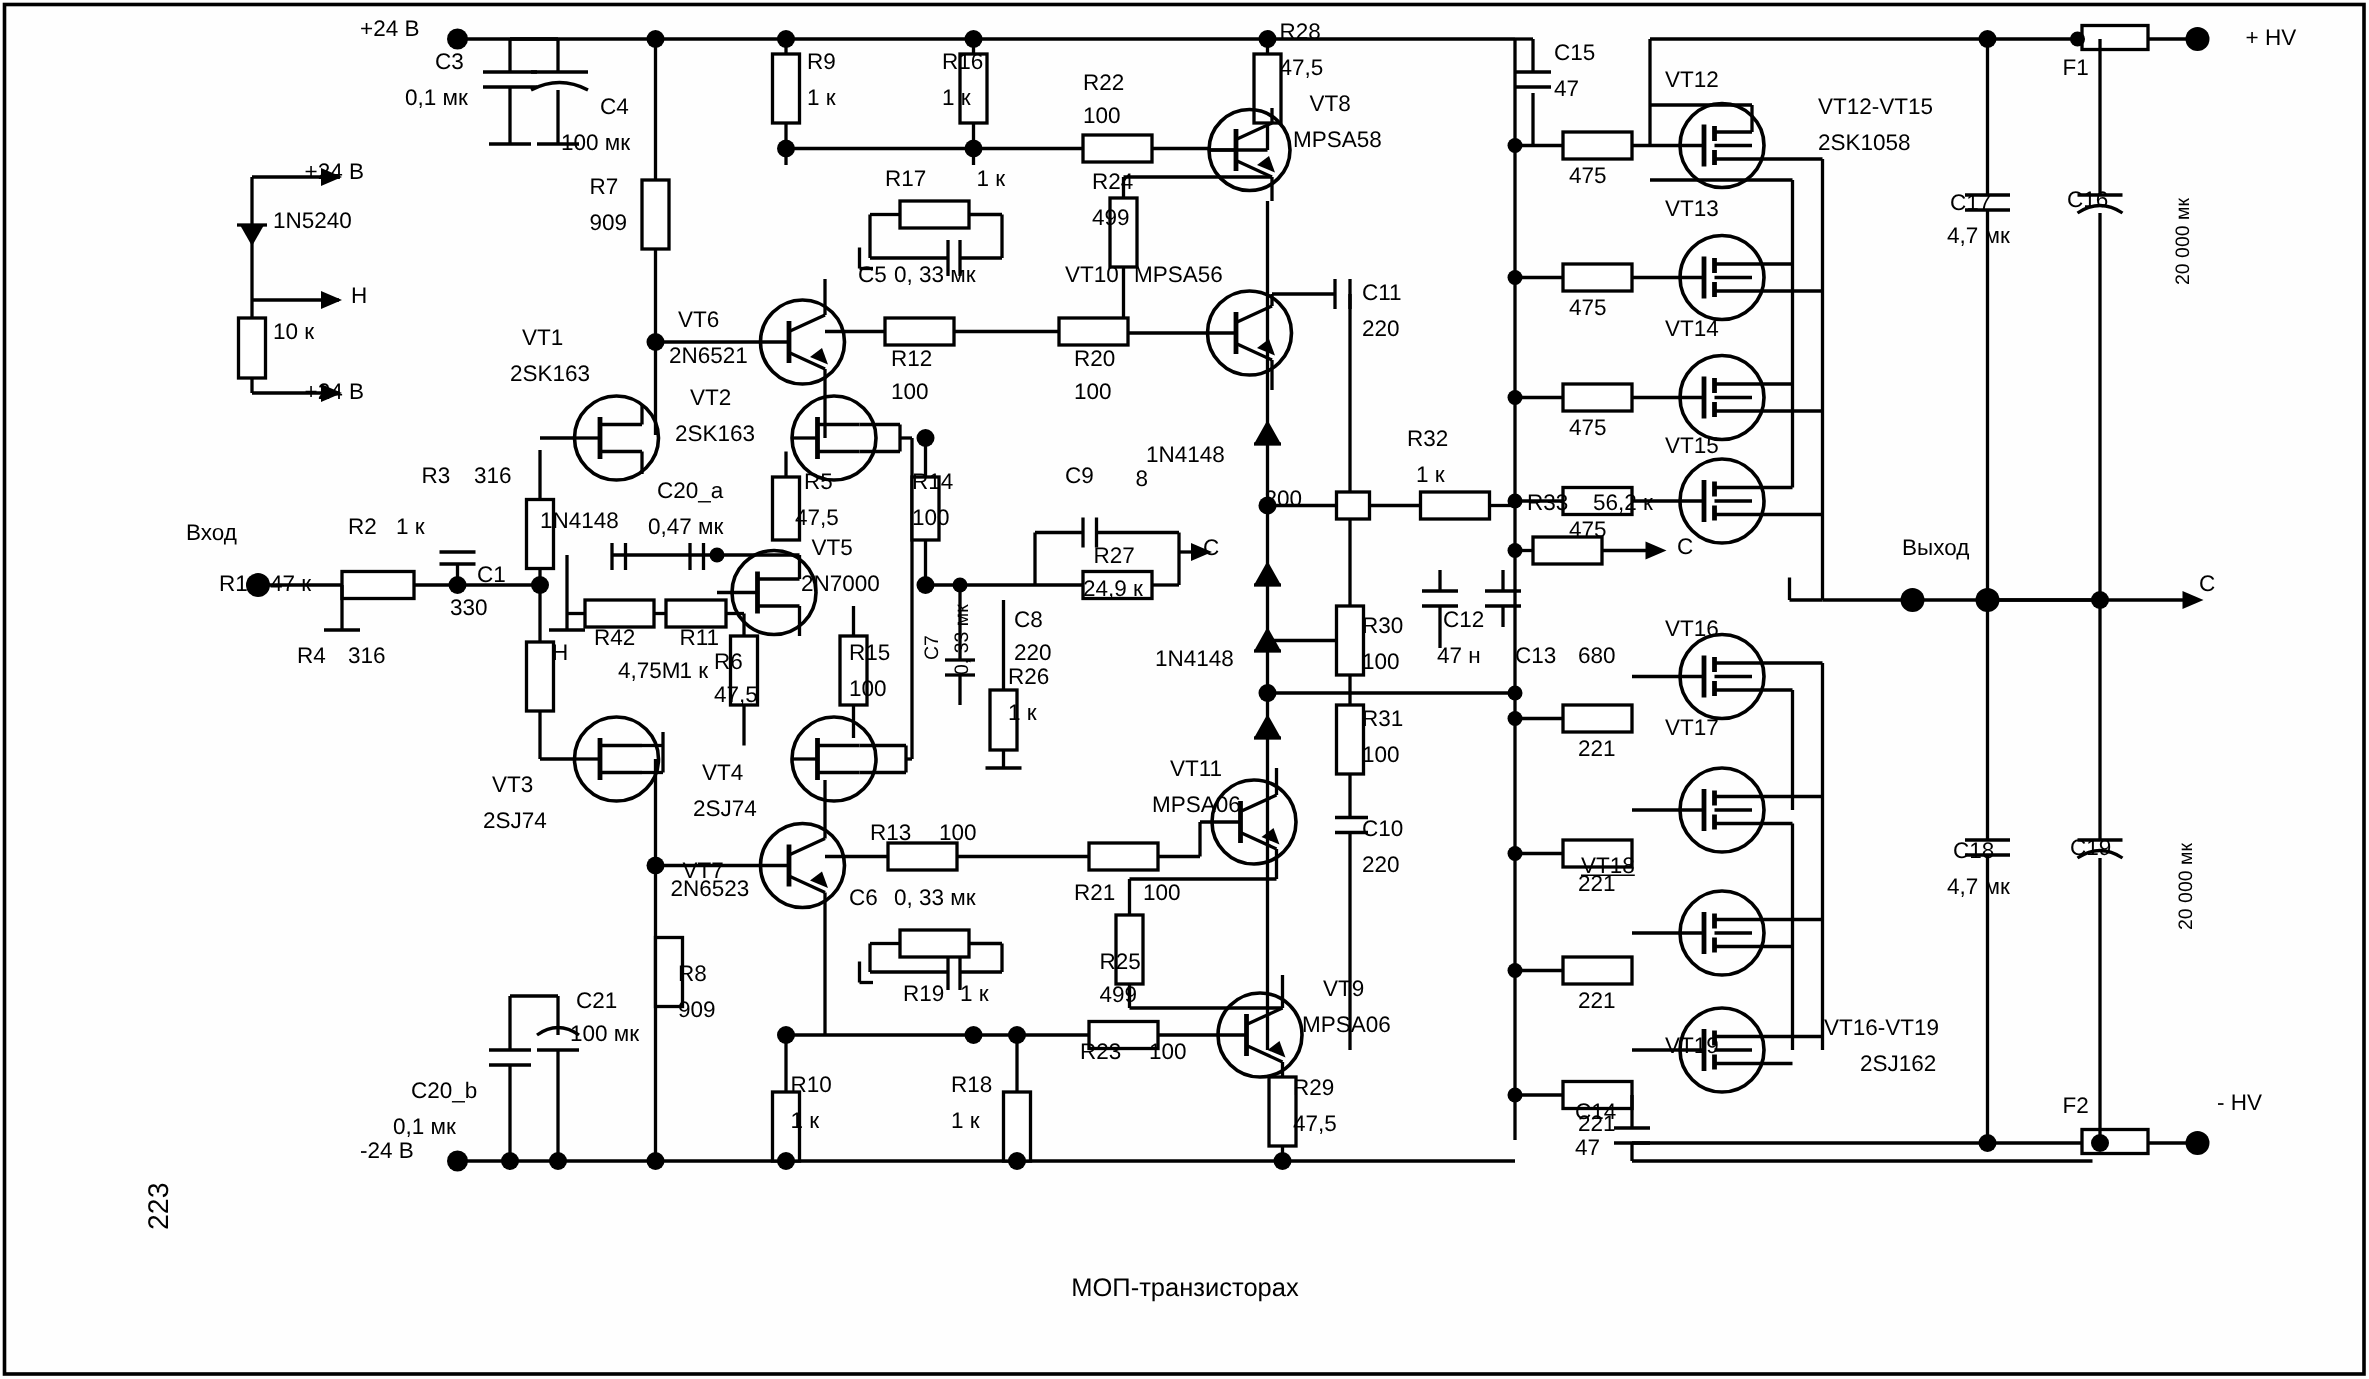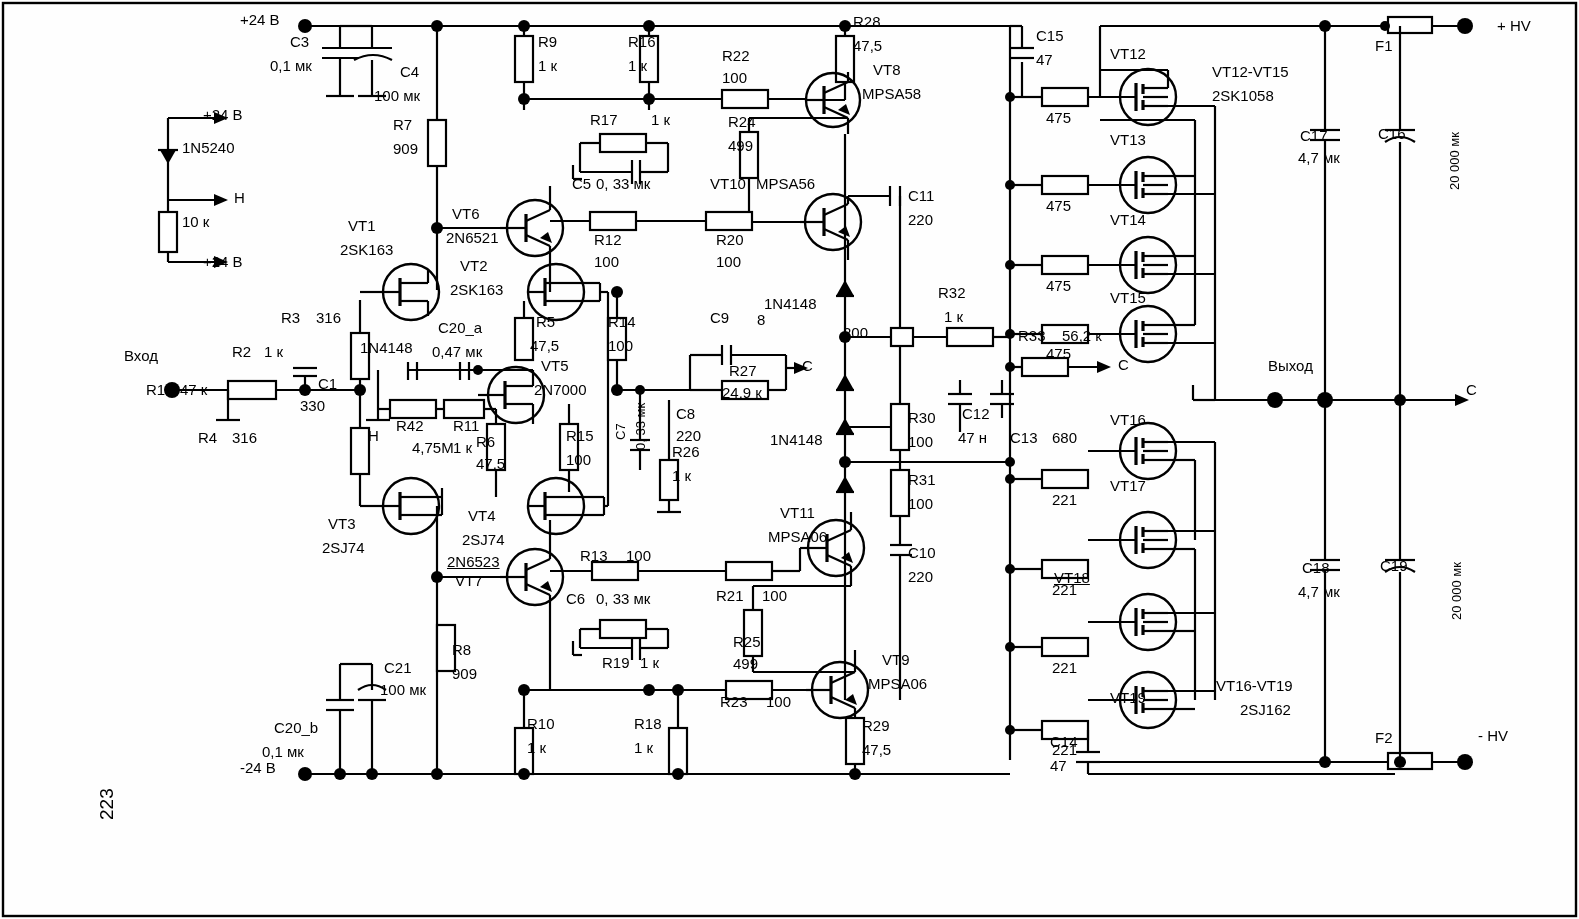--- a/index.html
+++ b/index.html
@@ -744,21 +744,21 @@
   <div class="lbl" style="left:780px;top:505px;">VT11</div>
   <div class="lbl" style="left:768px;top:529px;">MPSA06</div>
   <div class="lbl" style="left:908px;top:545px;">C10</div>
   <div class="lbl" style="left:908px;top:569px;">220</div>
   <div class="lbl" style="left:1302px;top:560px;">C18</div>
   <div class="lbl" style="left:1298px;top:584px;">4,7 мк</div>
   <div class="lbl" style="left:1380px;top:558px;">C19</div>
   <div class="lbl sm" style="left:1450px;top:620px;transform:rotate(-90deg);transform-origin:left top;">20 000 мк</div>
 
   <div class="lbl" style="left:455px;top:573px;">VT7</div>
-  <div class="lbl" style="left:447px;top:554px;text-decoration:underline;">2N6523</div>
+  <div class="lbl" style="left:447px;top:585px;">2N6523</div>
   <div class="lbl" style="left:580px;top:548px;">R13</div>
   <div class="lbl" style="left:626px;top:548px;">100</div>
   <div class="lbl" style="left:716px;top:588px;">R21</div>
   <div class="lbl" style="left:762px;top:588px;">100</div>
   <div class="lbl" style="left:566px;top:591px;">C6</div>
   <div class="lbl" style="left:596px;top:591px;">0, 33 мк</div>
   <div class="lbl" style="left:602px;top:655px;">R19</div>
   <div class="lbl" style="left:640px;top:655px;">1 к</div>
   <div class="lbl" style="left:733px;top:634px;">R25</div>
   <div class="lbl" style="left:733px;top:656px;">499</div>
@@ -775,15 +775,16 @@
   <div class="lbl" style="left:274px;top:720px;">C20_b</div>
   <div class="lbl" style="left:262px;top:744px;">0,1 мк</div>
   <div class="lbl" style="left:527px;top:716px;">R10</div>
   <div class="lbl" style="left:527px;top:740px;">1 к</div>
   <div class="lbl" style="left:634px;top:716px;">R18</div>
   <div class="lbl" style="left:634px;top:740px;">1 к</div>
   <div class="lbl" style="left:1050px;top:734px;">C14</div>
   <div class="lbl" style="left:1050px;top:758px;">47</div>
   <div class="lbl" style="left:1375px;top:730px;">F2</div>
 
+  <div class="cap" style="left:200px;top:848px;width:1180px;">МОП-транзисторах</div>
   <div class="pageno" style="left:96px;top:820px;">223</div>
 
 </div>
 
 </body></html>

